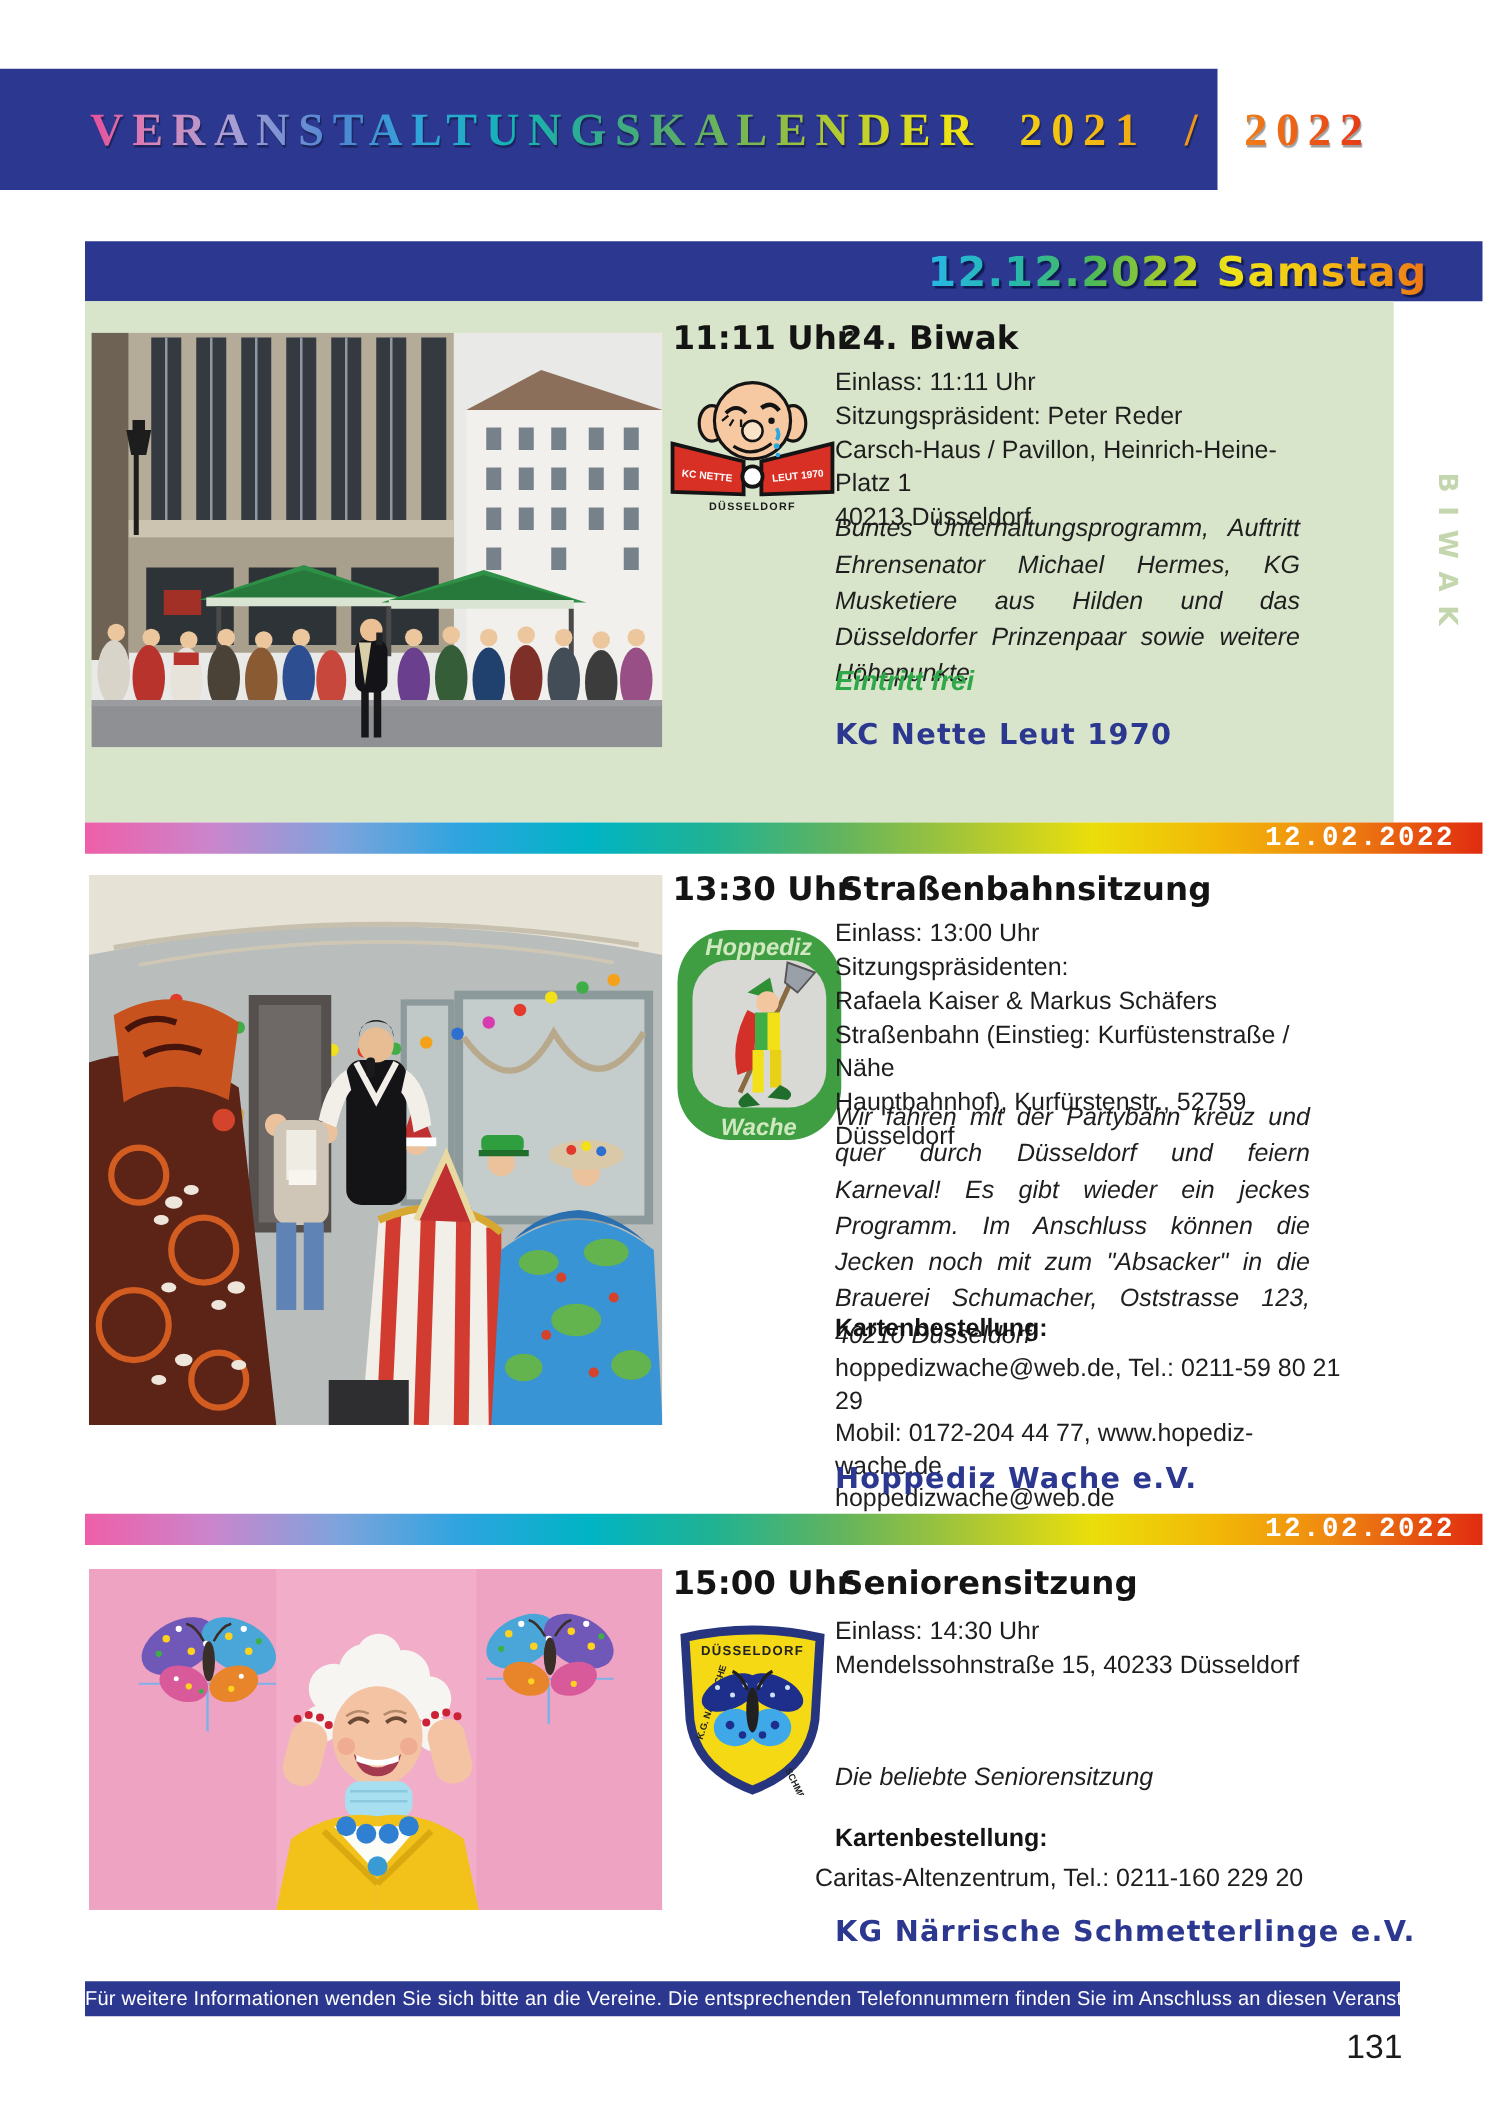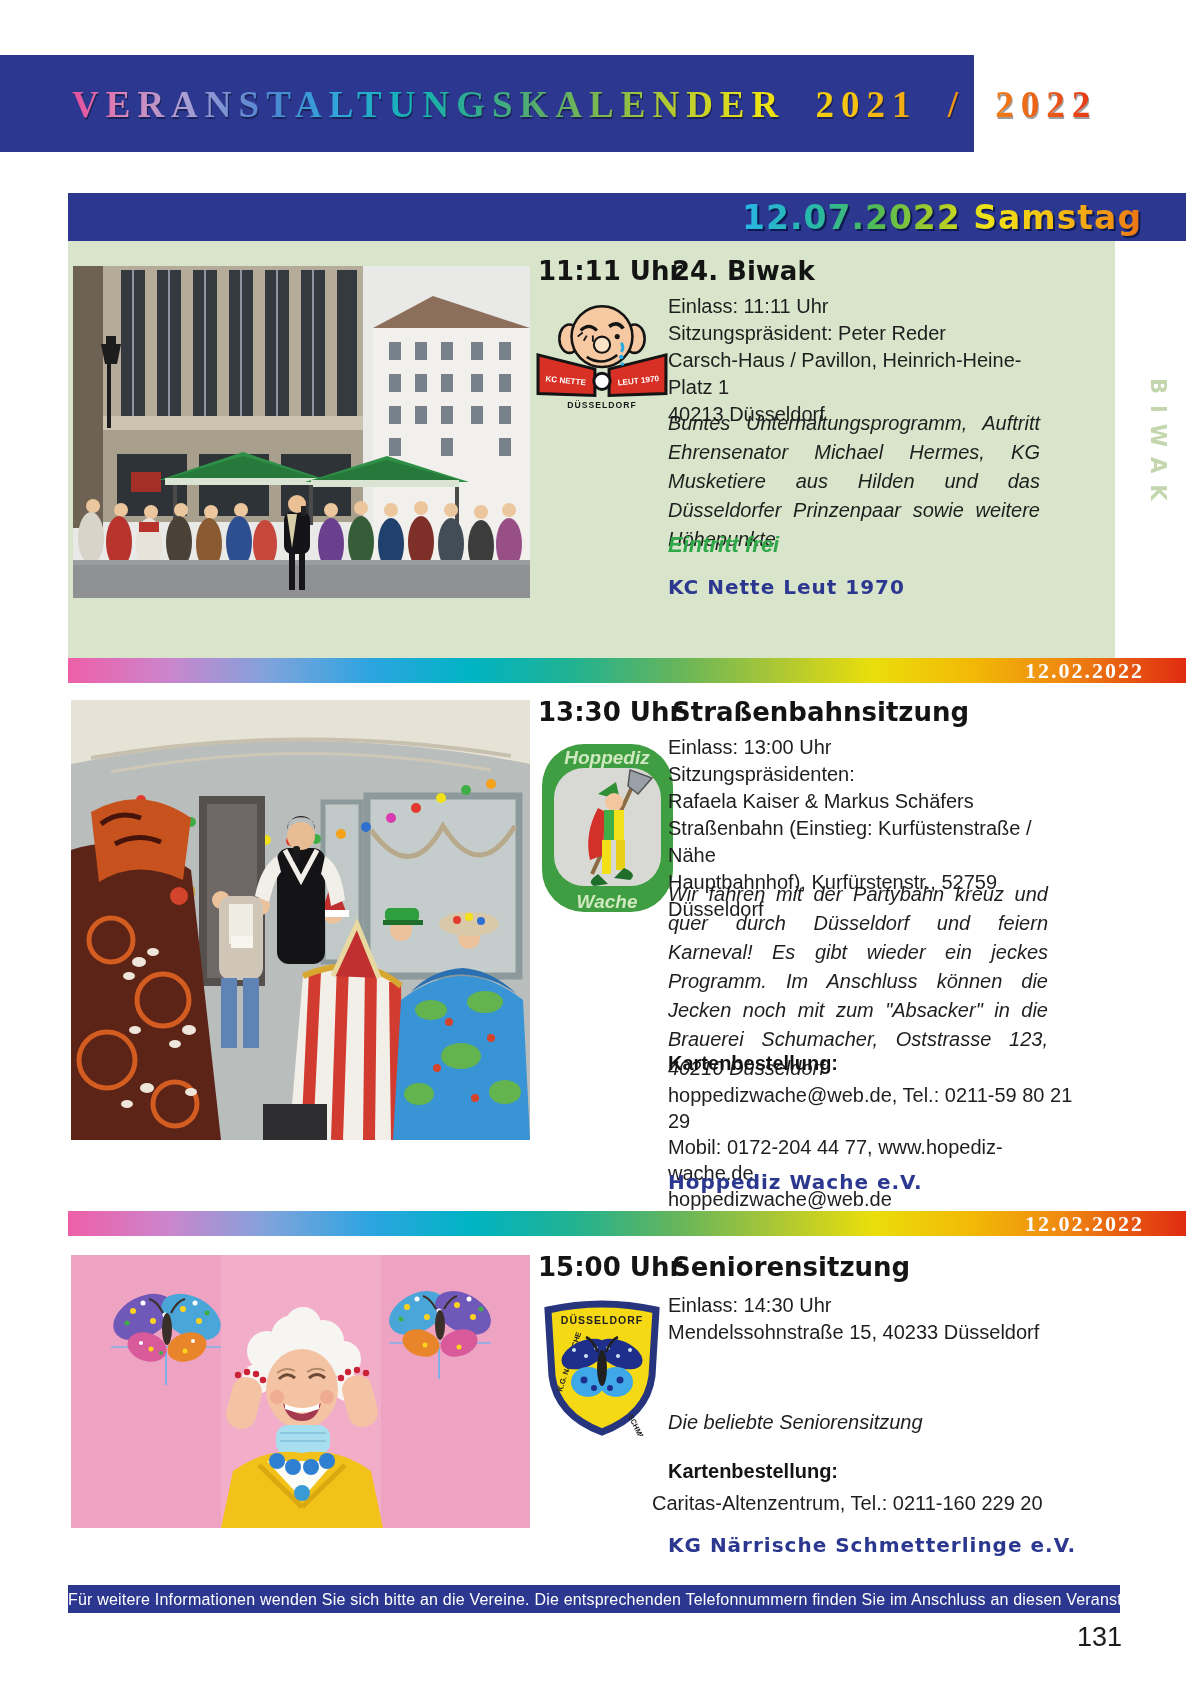--- a/index.html
+++ b/index.html
@@ -41,32 +41,32 @@
   
   .event-green{left:68px;top:241px;width:1047px;height:417px;background:var(--event-green-bg,#d8e5ca);}
   .photo{overflow:hidden;}
   .photo svg{display:block;width:100%;height:100%;}
 
   .ev-head{display:flex;font-family:"DejaVu Sans",sans-serif;font-weight:700;font-size:26px;color:#141414;white-space:nowrap;}
   .ev-head .t{width:134px;}
   .details div{font-size:20px;line-height:27px;color:#1e1e1e;}
   .desc{font-style:italic;font-size:20px;line-height:29px;text-align:justify;color:#1e1e1e;}
   .note{font-weight:700;font-style:italic;font-size:22px;color:var(--entry-green,#2fa849);}
-  .org{font-family:"DejaVu Sans",sans-serif;font-weight:700;font-size:20px;letter-spacing:1px;color:var(--org-blue,#2c3890);white-space:nowrap;}
+  .org{font-family:"DejaVu Sans",sans-serif;font-weight:700;font-size:23px;letter-spacing:1px;color:var(--org-blue,#2c3890);white-space:nowrap;}
   .booking-label{font-weight:700;font-size:20px;color:#141414;}
   .booking div{font-size:20px;line-height:26px;color:#1e1e1e;}
 
   
   .divider{
     left:68px;width:1118px;height:25px;text-align:right;
     background:linear-gradient(90deg,#ee5fa8 0%,#cb85cc 9%,#7fa3dc 18%,#2da4e0 27%,#00b4c4 36%,#20b292 45%,#62b45e 54%,#a8c636 63%,#eade0c 72%,#f2b806 81%,#ef8911 89%,#e02b10 100%);
   }
   .divider span{
-    display:inline-block;padding-right:42px;line-height:26px;color:#ffffff;
-    font-family:Liberation Serif, serif;font-weight:700;font-size:22px;letter-spacing:2px;white-space:nowrap;
+    display:inline-block;padding-right:22px;line-height:26px;color:#ffffff;
+    font-family:Liberation Mono, monospace;font-weight:700;font-size:22px;letter-spacing:2px;white-space:nowrap;
   }
 
   
   .footer-bar{left:68px;top:1585px;width:1052px;height:28px;background:var(--navy,#2c3890);text-align:center;}
   .footer-bar span{font-size:16px;line-height:29px;color:#ffffff;letter-spacing:.2px;white-space:nowrap;}
   .page-number{left:1062px;top:1622px;width:60px;text-align:right;font-size:27px;color:#1a1a1a;}
 
   
   .sidebar-label{
     left:1146px;top:378px;height:160px;
@@ -76,21 +76,21 @@
   }
 </style>
 </head>
 <body>
 
 <div class="abs header-bar">
   <div class="page-title">VERANSTALTUNGSKALENDER 2021 / 2022</div>
 </div>
 
 <div class="abs date-bar">
-  <span>12.07.2022 Samstag</span>
+  <span>12.12.2022 Samstag</span>
 </div>
 
 <div class="abs sidebar-label">BIWAK</div>
 
 <div class="abs event-green">
 
   <div class="abs photo" style="left:5px;top:25px;width:457px;height:332px;">
     <svg viewBox="0 0 457 332" preserveAspectRatio="none">
       <rect width="457" height="332" fill="#e9e9e7"></rect>
       <rect x="0" y="0" width="30" height="262" fill="#6e6254"></rect>

